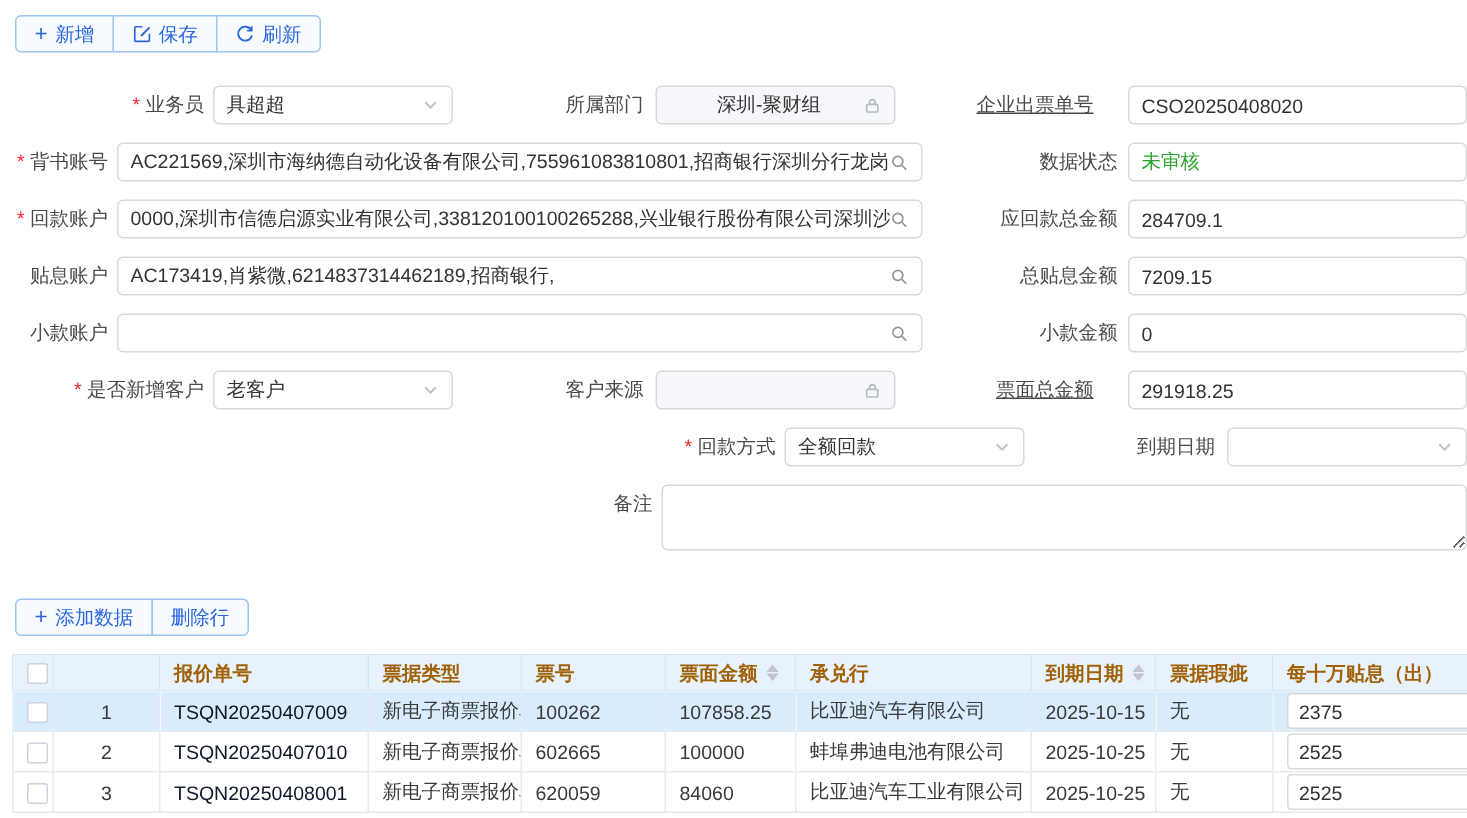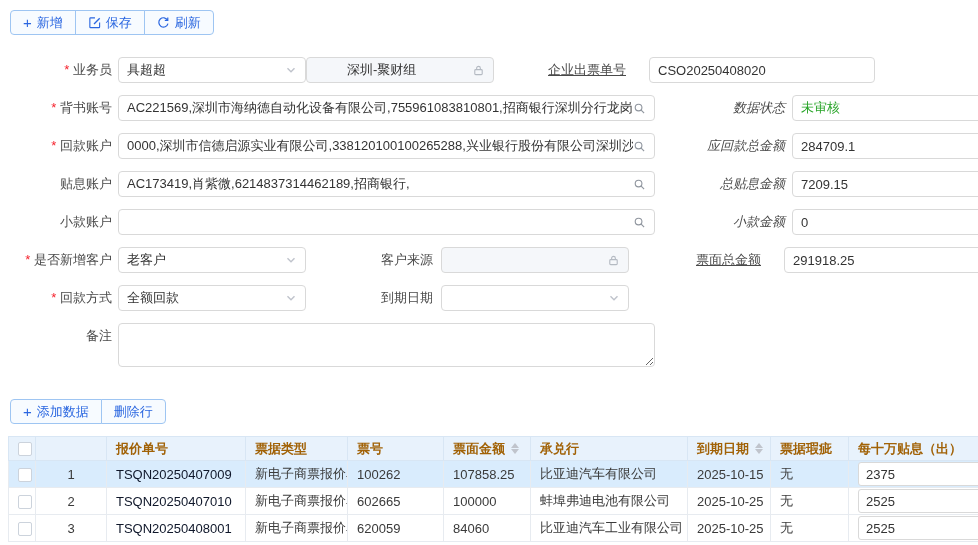--- a/index.html
+++ b/index.html
@@ -13,33 +13,33 @@
     height:25px; padding:0 12px; display:inline-flex; align-items:center; gap:5px;
     background:#f7fbff; border:1px solid #9ec5f2; color:#2a66e0; font-size:13px;
     cursor:pointer; margin-left:-1px; white-space:nowrap;
   }
   .btn:first-child { border-radius:4px 0 0 4px; margin-left:0; }
   .btn:last-child { border-radius:0 4px 4px 0; }
   .btn .plus { font-size:15px; line-height:1; font-weight:400; }
   .top-toolbar { margin-left:2px; margin-bottom:22px; }
 
   
-  .frow { display:flex; align-items:flex-start; margin-bottom:12px; min-height:26px; }
+  .frow { display:flex; align-items:flex-start; margin-bottom:12px; min-height:26px;justify-content:flex-end; }
   .flabel { width:104px; text-align:right; color:#4a4a4a; flex-shrink:0; line-height:26px; margin-right:6px; white-space:nowrap; }
   .flabel.req::before { content:"* "; color:#f5222d; }
   .flabel-mid { width:127px; margin-right:8px; flex-shrink:0; }
   .flabel-right { width:132px; margin-right:23px; flex-shrink:0;text-decoration:underline; }
-  .flabel-right2 { width:130px; margin-right:7px; flex-shrink:0;font-style:italic; }
+  .flabel-right2 { width:130px; margin-right:7px; flex-shrink:0; }
   .ctrl {
     height:26px; border:1px solid #d9d9d9; border-radius:4px; background:#fff;
     display:flex; align-items:center; padding:0 8px; color:#333; flex-shrink:0; overflow:hidden;
   }
   .ctrl-text { white-space:nowrap; overflow:hidden; flex:1; }
   .ctrl .trail { margin-left:auto; flex-shrink:0; display:flex; align-items:center; }
-  .w-select { width:188px; }
+  .w-select { width:160px; }
   .w-wide  { width:537px; }
   .w-right { width:226px; }
   .disabled { background:#f5f7fa;padding-left:40px; }
   .green { color:#28a428; }
   textarea.remark {
     width:537px; height:44px; border:1px solid #d9d9d9; border-radius:4px;
     resize:both; font-family:inherit; font-size:13px; padding:4px 8px; color:#333; outline:none;
   }
 
   
@@ -97,20 +97,21 @@
     <div class="frow">
       <span class="flabel req">业务员</span>
       <div class="ctrl w-select">
         <span class="ctrl-text">具超超</span>
         <span class="trail">
             <svg class="icon" width="12" height="12" viewBox="0 0 12 12" fill="none" stroke="#c0c4cc" stroke-width="1.4">
               <path d="M2.5 4.2 6 7.8l3.5-3.6"></path>
             </svg>
           </span>
       </div>
+      <span class="flabel flabel-mid">所属部门</span>
       <div class="ctrl w-select disabled">
         <span class="ctrl-text">深圳-聚财组</span>
         <span class="trail">
             <svg class="icon" width="13" height="13" viewBox="0 0 14 14" fill="none" stroke="#b4bac2" stroke-width="1.2">
               <rect x="3" y="6" width="8" height="5.5" rx="1"></rect>
               <path d="M5 6V4.6a2 2 0 0 1 4 0V6"></path>
             </svg>
           </span>
       </div>
       <span class="flabel flabel-right">企业出票单号</span>

